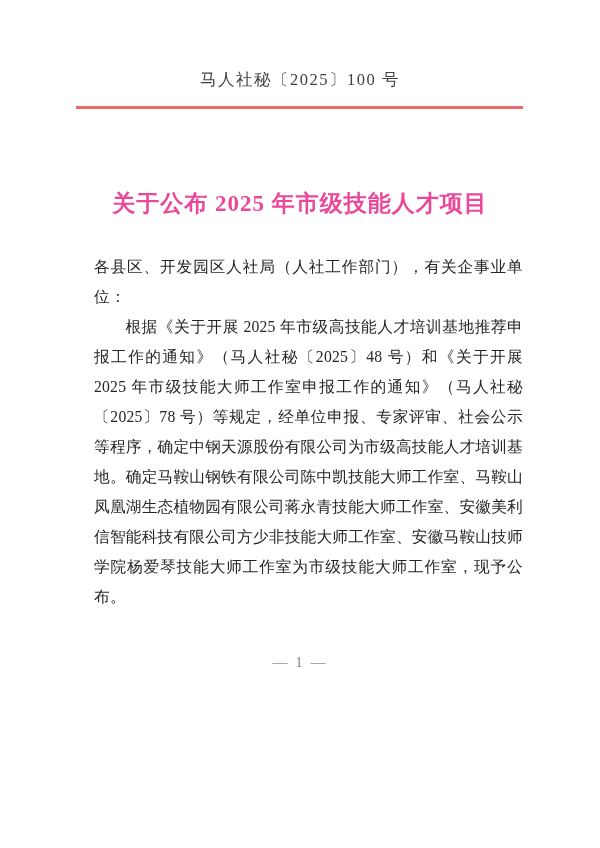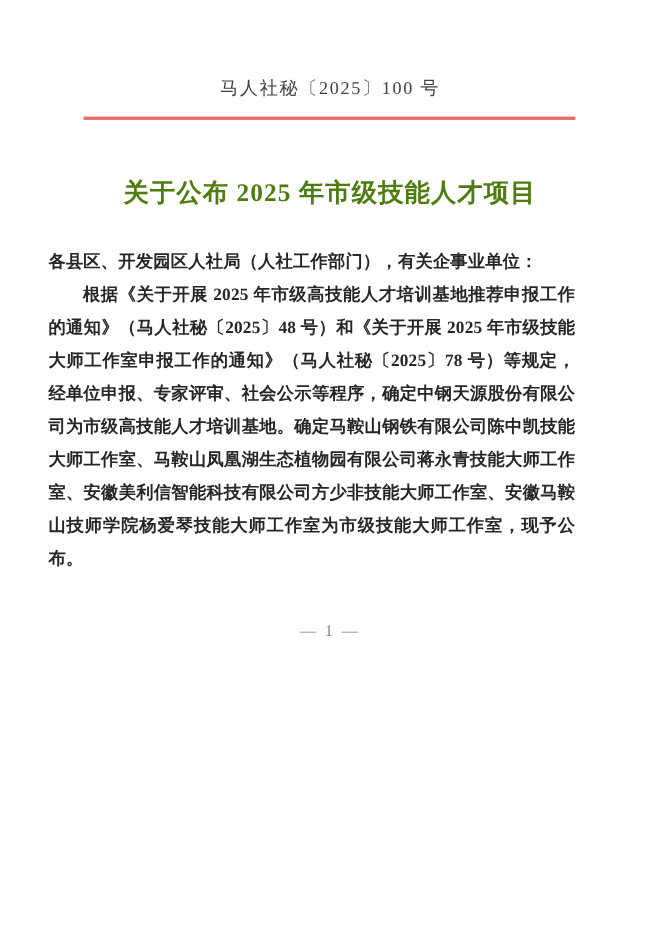--- a/index.html
+++ b/index.html
@@ -50,37 +50,36 @@
     letter-spacing: 1.5px;
   }
   
   .red-line {
     margin: 14px 77px 0 76px;
     height: 3px;
     background: var(--divider-red);
   }
   
   .doc-title {
-    margin-top: 48px;
+    margin-top: 76px;
     text-align: center;
     font-weight: bold;
     font-size: 23px;
     line-height: 37px;
-    color: #4d7c0f;
+    color: #ec4899;
     letter-spacing: 1px;
   }
   
   .body-block {
-    margin: 30px 77px 0 44px;
+    margin: 30px 77px 0 94px;
     font-size: 15.7px;
     line-height: 30px;
     color: var(--body-text);
     text-align: justify;
     letter-spacing: 0.2px;
-    font-weight: bold;
   }
   .body-block p { margin: 0; }
   .para-indent { text-indent: 2em; }
   
   .page-number {
     margin-top: 40px;
     text-align: center;
     font-size: 15px;
     line-height: 20px;
     color: var(--page-num-gray);

